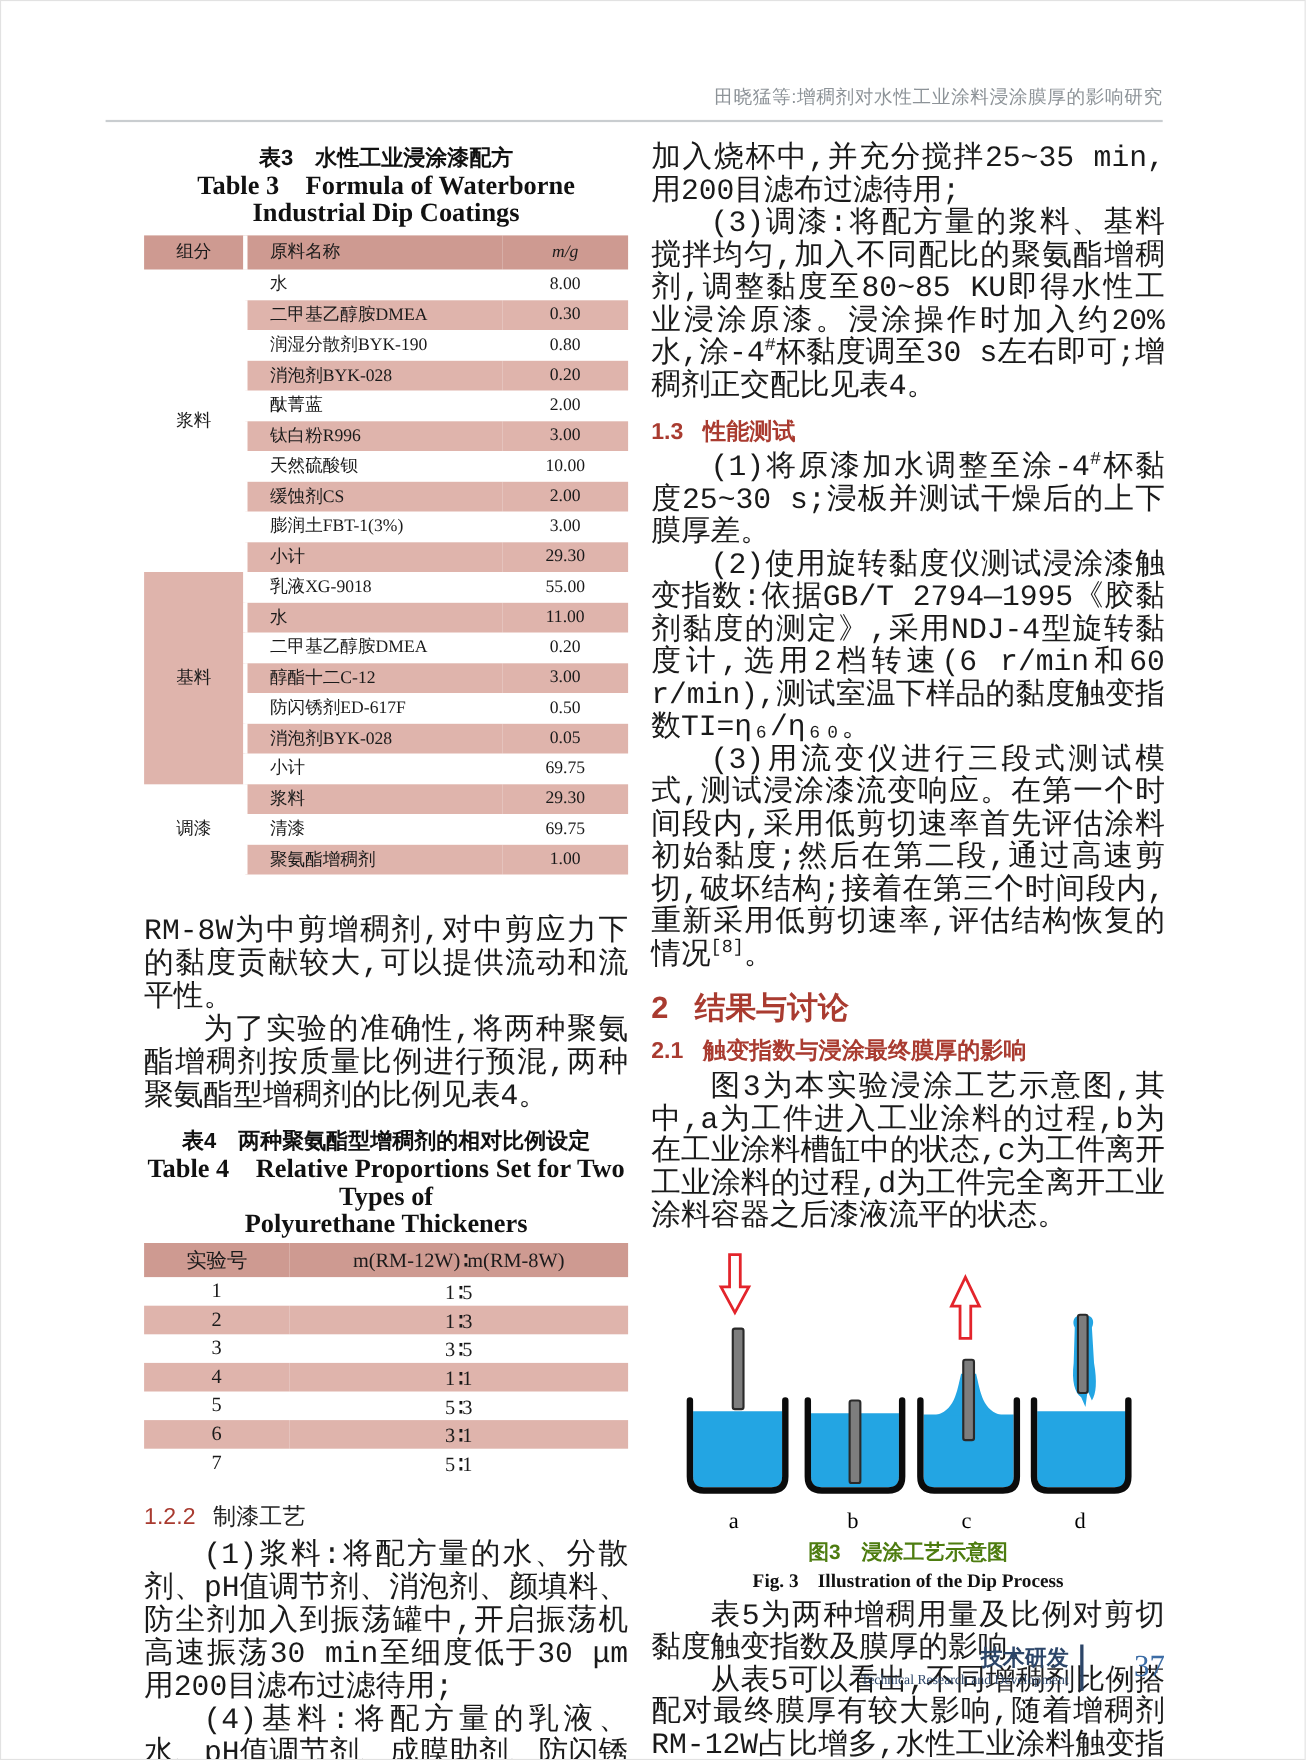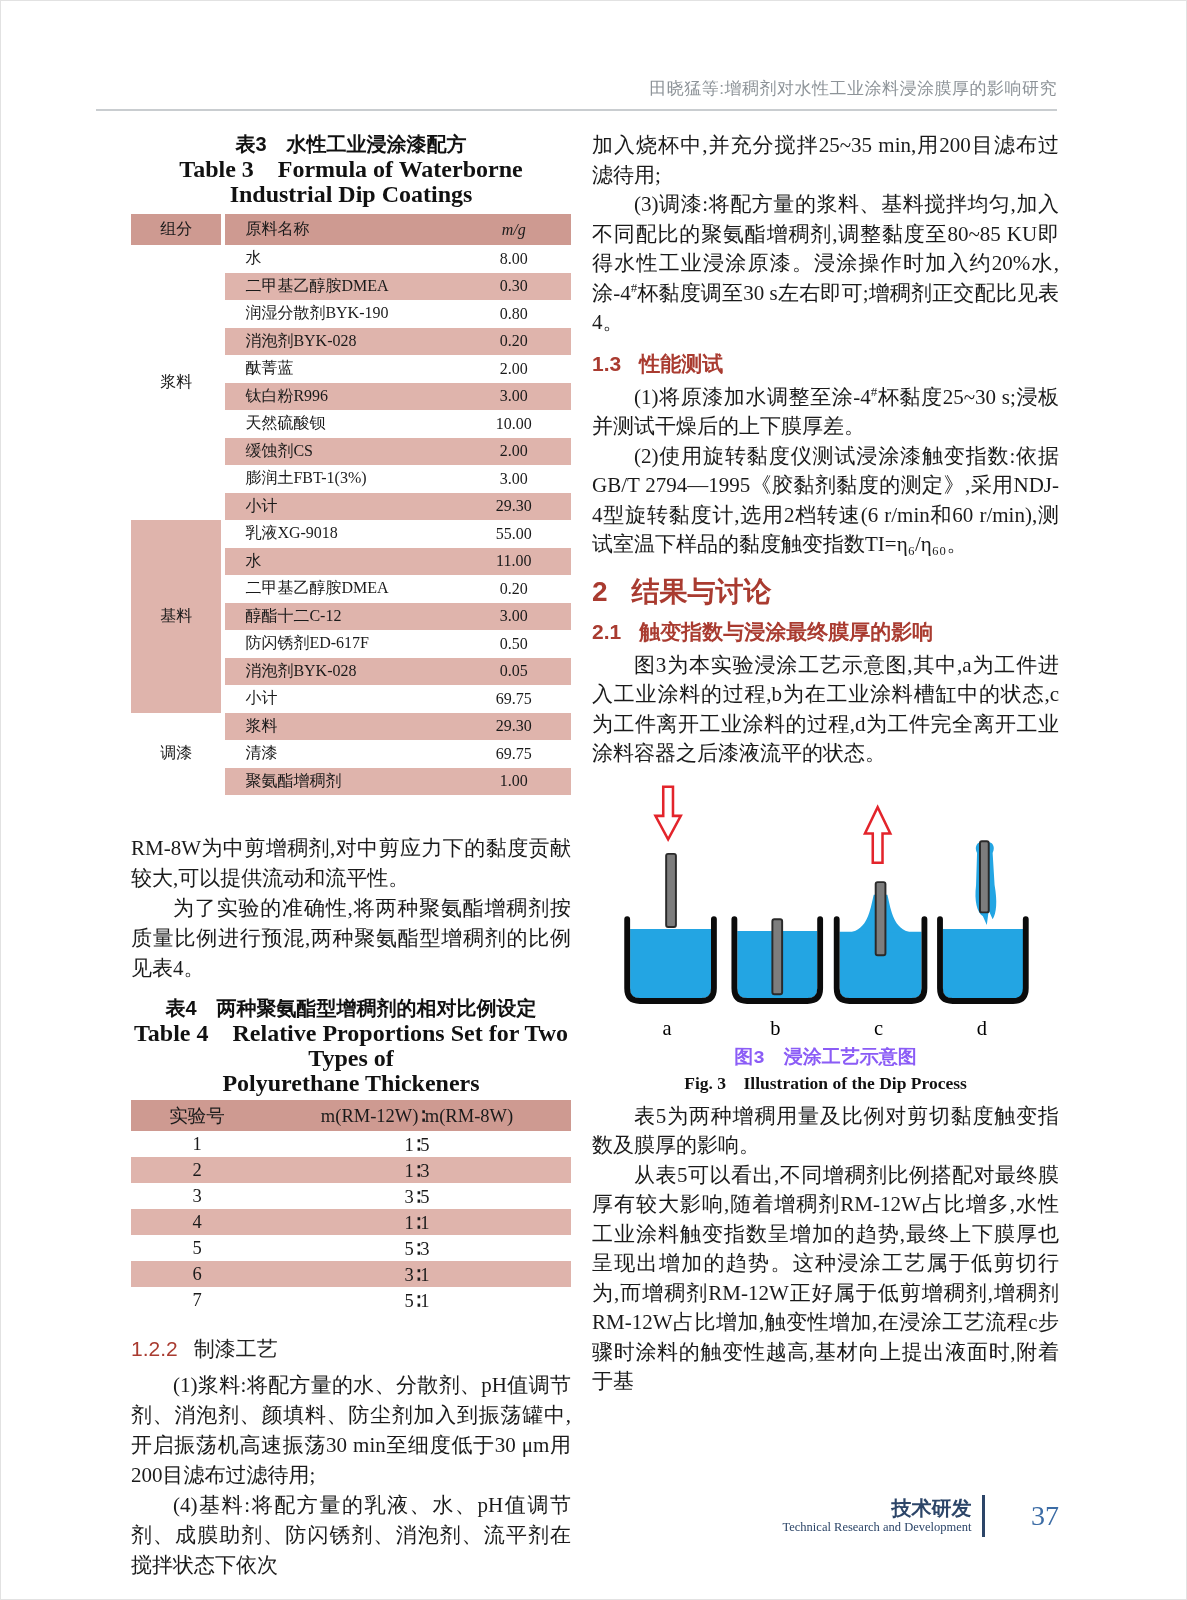--- a/index.html
+++ b/index.html
@@ -33,24 +33,25 @@
     color:var(--head-gray);
     letter-spacing:.5px;
   }
   .rule{height:2px;background:var(--rule-gray);margin:9px 129px 0 95px;}
   
   .content{display:flex;gap:21px;padding:20px 127px 0 130px;}
   .col-left{width:440px;flex:0 0 440px;}
   .col-right{width:467px;flex:0 0 467px;}
   
   .para{
-    font-size:21px;
+    font-size:27px;
     line-height:30px;
     text-align:justify;
     text-justify:inter-ideograph;
+    font-family:Liberation Mono, monospace;
   }
   .col-right .para{line-height:29.5px;}
   .indent{text-indent:2em;}
   sup.ref{font-size:0.62em;vertical-align:super;line-height:0;}
   
   .tbl-title-cn{
     text-align:center;font-weight:700;font-size:20px;line-height:26px;
     font-family:"Liberation Sans","DejaVu Sans",sans-serif;color:#111;
   }
   .tbl-title-en{
@@ -95,22 +96,22 @@
   .mt-t4{margin-top:12px;}
   
   .figure{margin-top:4px;}
   .figure svg{display:block;width:467px;height:268px;}
   .beaker-wall{fill:none;stroke:#0B0B0B;stroke-width:6;stroke-linecap:round;}
   .liquid{fill:var(--liquid);}
   .rod{fill:#7D7D7D;stroke:#2A2A2A;stroke-width:2;}
   .arrow{fill:#fff;stroke:var(--arrow-red);stroke-width:2.6;stroke-linejoin:miter;}
   .fig-label{font-family:"Liberation Serif","DejaVu Serif",serif;font-size:21px;fill:#000;}
   .fig-cap-cn{
-    text-align:center;font-family:Liberation Mono, monospace;
-    font-weight:700;font-size:19px;line-height:26px;margin-top:4px;color:#8b5cf6;
+    text-align:center;font-family:Liberation Sans, sans-serif;
+    font-weight:700;font-size:19px;line-height:26px;margin-top:4px;color:#4d7c0f;
   }
   .fig-cap-en{
     text-align:center;font-family:"Liberation Serif","DejaVu Serif",serif;
     font-weight:700;font-size:17.5px;line-height:25px;color:#111;margin-bottom:6px;
   }
   
   .footer{
     position:absolute;top:1494px;right:127px;
     display:flex;align-items:center;
   }
@@ -292,20 +293,21 @@
   <div class="col-right">
     <p class="para">加入烧杯中,并充分搅拌25~35 min,用200目滤布过滤待用;</p>
     <p class="para indent"><span>(3)调漆:将配方量的浆料、基料搅拌均匀,加入不同配比的聚氨酯增稠剂,调整黏度至80~85 KU即得水性工业浸涂原漆。浸涂操作时加入约20%水,涂-4</span><sup class="ref">#</sup><span>杯黏度调至30 s左右即可;增稠剂正交配比见表4。</span></p>
 
     <h3 class="h-sub">
       <span class="num">1.3</span><span>性能测试</span>
     </h3>
 
     <p class="para indent"><span>(1)将原漆加水调整至涂-4</span><sup class="ref">#</sup><span>杯黏度25~30 s;浸板并测试干燥后的上下膜厚差。</span></p>
     <p class="para indent">(2)使用旋转黏度仪测试浸涂漆触变指数:依据GB/T 2794—1995《胶黏剂黏度的测定》,采用NDJ-4型旋转黏度计,选用2档转速(6 r/min和60 r/min),测试室温下样品的黏度触变指数TI=η₆/η₆₀。</p>
+    <p class="para indent"><span>(3)用流变仪进行三段式测试模式,测试浸涂漆流变响应。在第一个时间段内,采用低剪切速率首先评估涂料初始黏度;然后在第二段,通过高速剪切,破坏结构;接着在第三个时间段内,重新采用低剪切速率,评估结构恢复的情况</span><sup class="ref">[8]</sup><span>。</span></p>
 
     <h2 class="h-big">
       <span class="num">2</span><span>结果与讨论</span>
     </h2>
     <h3 class="h-sub" style="margin-top:0;">
       <span class="num">2.1</span><span>触变指数与浸涂最终膜厚的影响</span>
     </h3>
 
     <p class="para indent">图3为本实验浸涂工艺示意图,其中,a为工件进入工业涂料的过程,b为在工业涂料槽缸中的状态,c为工件离开工业涂料的过程,d为工件完全离开工业涂料容器之后漆液流平的状态。</p>
 

